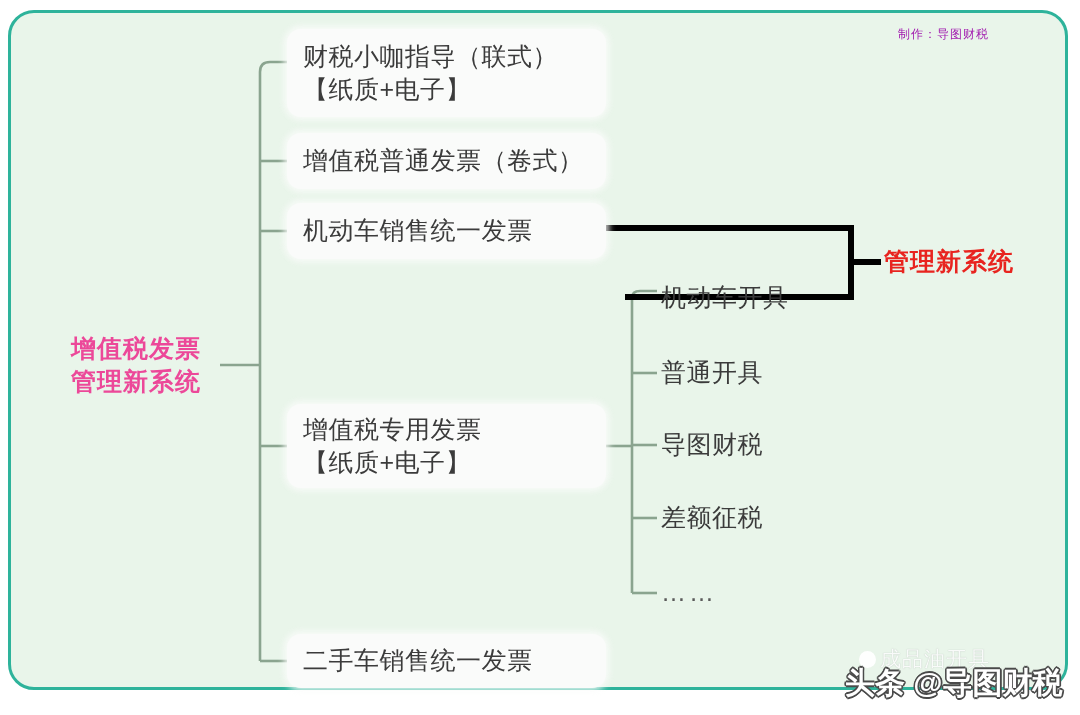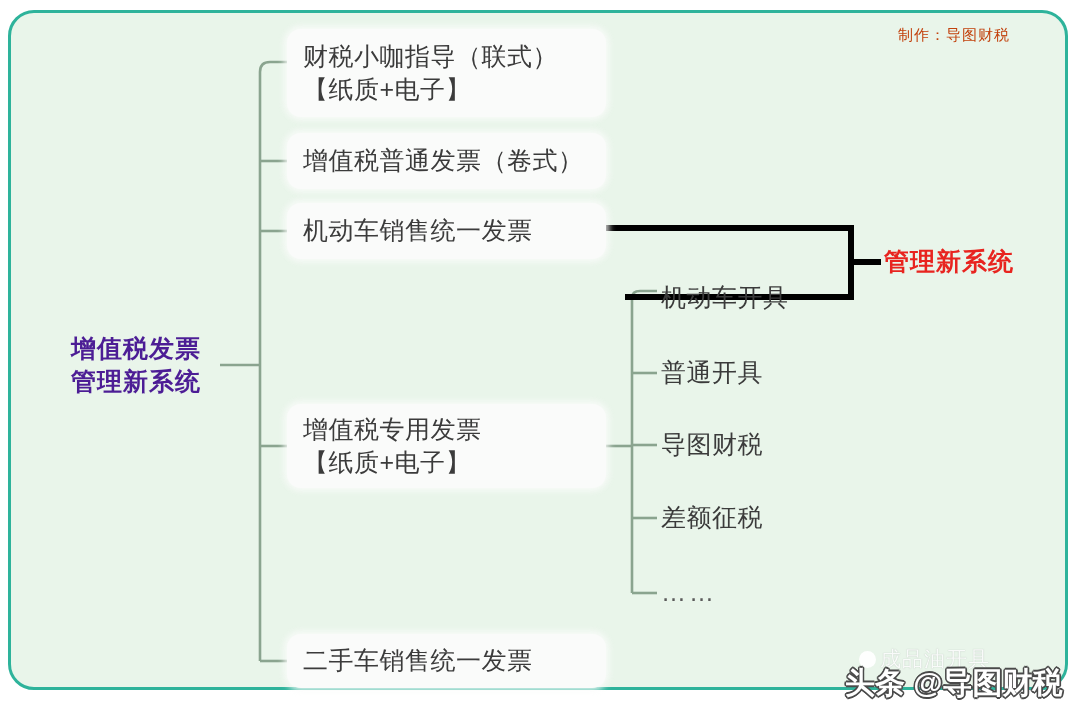--- a/index.html
+++ b/index.html
@@ -67,21 +67,21 @@
   
   .root-label {
     position: absolute;
     left: 56px;
     top: 332px;
     width: 160px;
     text-align: center;
     font-size: 25px;
     font-weight: bold;
     line-height: 1.3;
-    color: #4c1d95;
+    color: #ec4899;
     letter-spacing: 1px;
     white-space: pre-line;
   }
   
   .leaf-label {
     position: absolute;
     font-size: 25px;
     color: #3b3b3b;
     letter-spacing: 0.5px;
     white-space: nowrap;
@@ -101,22 +101,22 @@
     font-weight: bold;
     color: #e8241f;
     letter-spacing: 1px;
     white-space: nowrap;
   }
   
   .credit {
     position: absolute;
     left: 898px;
     top: 26px;
-    font-size: 15px;
-    color: #c2410c;
+    font-size: 12px;
+    color: #a21caf;
     letter-spacing: 1px;
     white-space: nowrap;
   }
   
   .wm-wrap {
     position: absolute;
     left: 845px;
     top: 645px;
     width: 230px;
     height: 64px;

